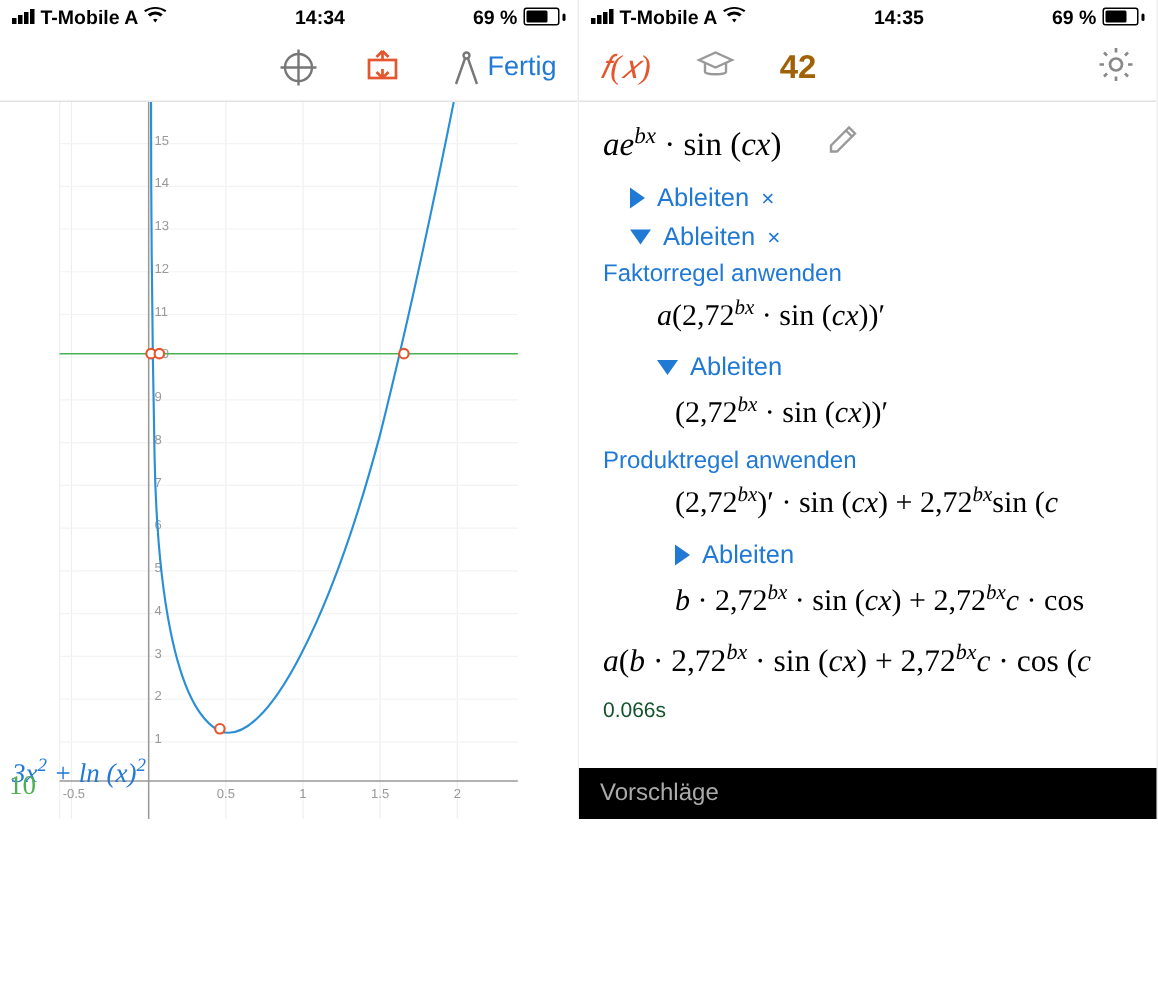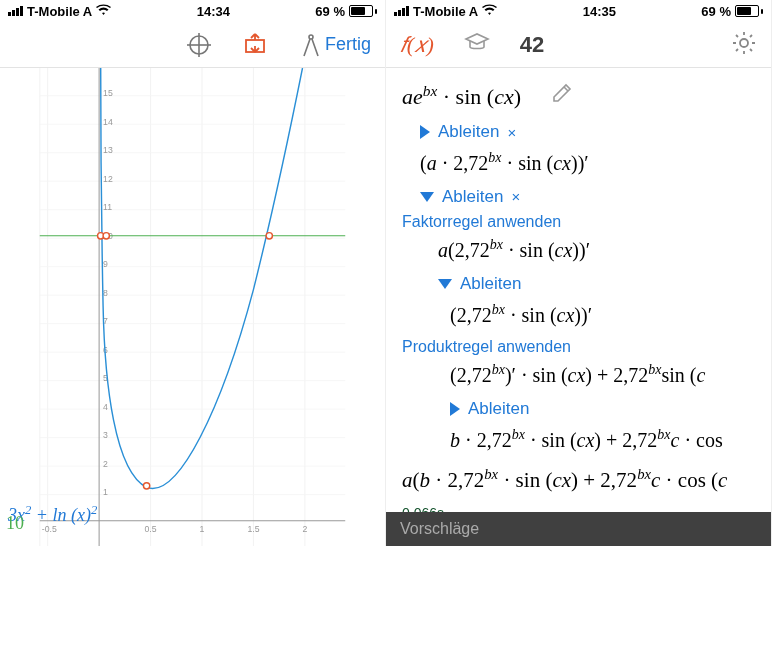--- a/index.html
+++ b/index.html
@@ -69,23 +69,23 @@
   }
   
   .toolbar-r {
     height: 46px;
     display: flex;
     align-items: center;
     justify-content: space-between;
     padding: 0 14px;
     border-bottom: 1px solid #e3e3e3;
   }
-  .tab-group { display: flex; gap: 30px; }
+  .tab-group { display: flex; gap: 30px; align-items: center; }
   .fx { font-style: italic; font-family: "Times New Roman", serif; font-size: 22px; color: #e4572e; }
-  .tab-42 { color: #404040; font-size: 22px; font-weight: 700; }
+  .tab-42 { color: #a16207; font-size: 22px; font-weight: 700; }
   .tab-cap { color: #888; }
   .cas-body {
     flex: 1;
     padding: 14px 10px 4px 16px;
     overflow: hidden;
     font-family: "Times New Roman", serif;
     color: #000;
     font-size: 20px;
   }
   .row { margin-bottom: 10px; line-height: 1.4; }
@@ -102,21 +102,21 @@
   .indent3 { margin-left: 48px; }
   .sub-label { color: #2179d6; font-family: -apple-system, sans-serif; font-size: 16px; margin: 4px 0;}
   .math { white-space: nowrap; }
   .sup { font-size: 0.7em; vertical-align: super; font-style: italic; }
   .timing { color: #14532d; font-family: -apple-system, sans-serif; font-size: 14px; margin-top: 6px;}
   .suggestions {
     padding: 8px 14px;
     color: #aaa;
     font-family: -apple-system, sans-serif;
     font-size: 16px;
-    background: #404040;
+    background: #000000;
   }
   .pencil { color: #999; }
   .main-expr-row { display: flex; align-items: center; gap: 30px; font-size: 22px; margin-bottom: 12px;}
   .gear { color: #888; }
   
   .bars { display: inline-flex; gap: 1px; align-items: flex-end; }
   .bars span { width: 3px; background: #000; }
   .bars span:nth-child(1){height:4px}.bars span:nth-child(2){height:6px}.bars span:nth-child(3){height:8px}.bars span:nth-child(4){height:10px}
   .battery { display: inline-flex; align-items: center; gap: 2px; }
   .battery-body { width: 24px; height: 12px; border: 1px solid #000; border-radius: 2px; position: relative; }
@@ -310,21 +310,20 @@
             <line x1="13" y1="5" x2="17" y2="9"></line>
           </svg>
       </span>
     </div>
 
     <div class="action-link indent1">
       <span class="tri-right"></span>
       <span>Ableiten</span>
       <span class="x">×</span>
     </div>
-    <div class="row indent1 math">(<i>a</i> · 2,72<span class="sup">bx</span> · sin (<i>cx</i>))′</div>
 
     <div class="action-link indent1">
       <span class="tri-down"></span>
       <span>Ableiten</span>
       <span class="x">×</span>
     </div>
 
     <div class="sub-label indent2">Faktorregel anwenden</div>
     <div class="row indent2 math"><i>a</i>(2,72<span class="sup">bx</span> · sin (<i>cx</i>))′</div>
 

